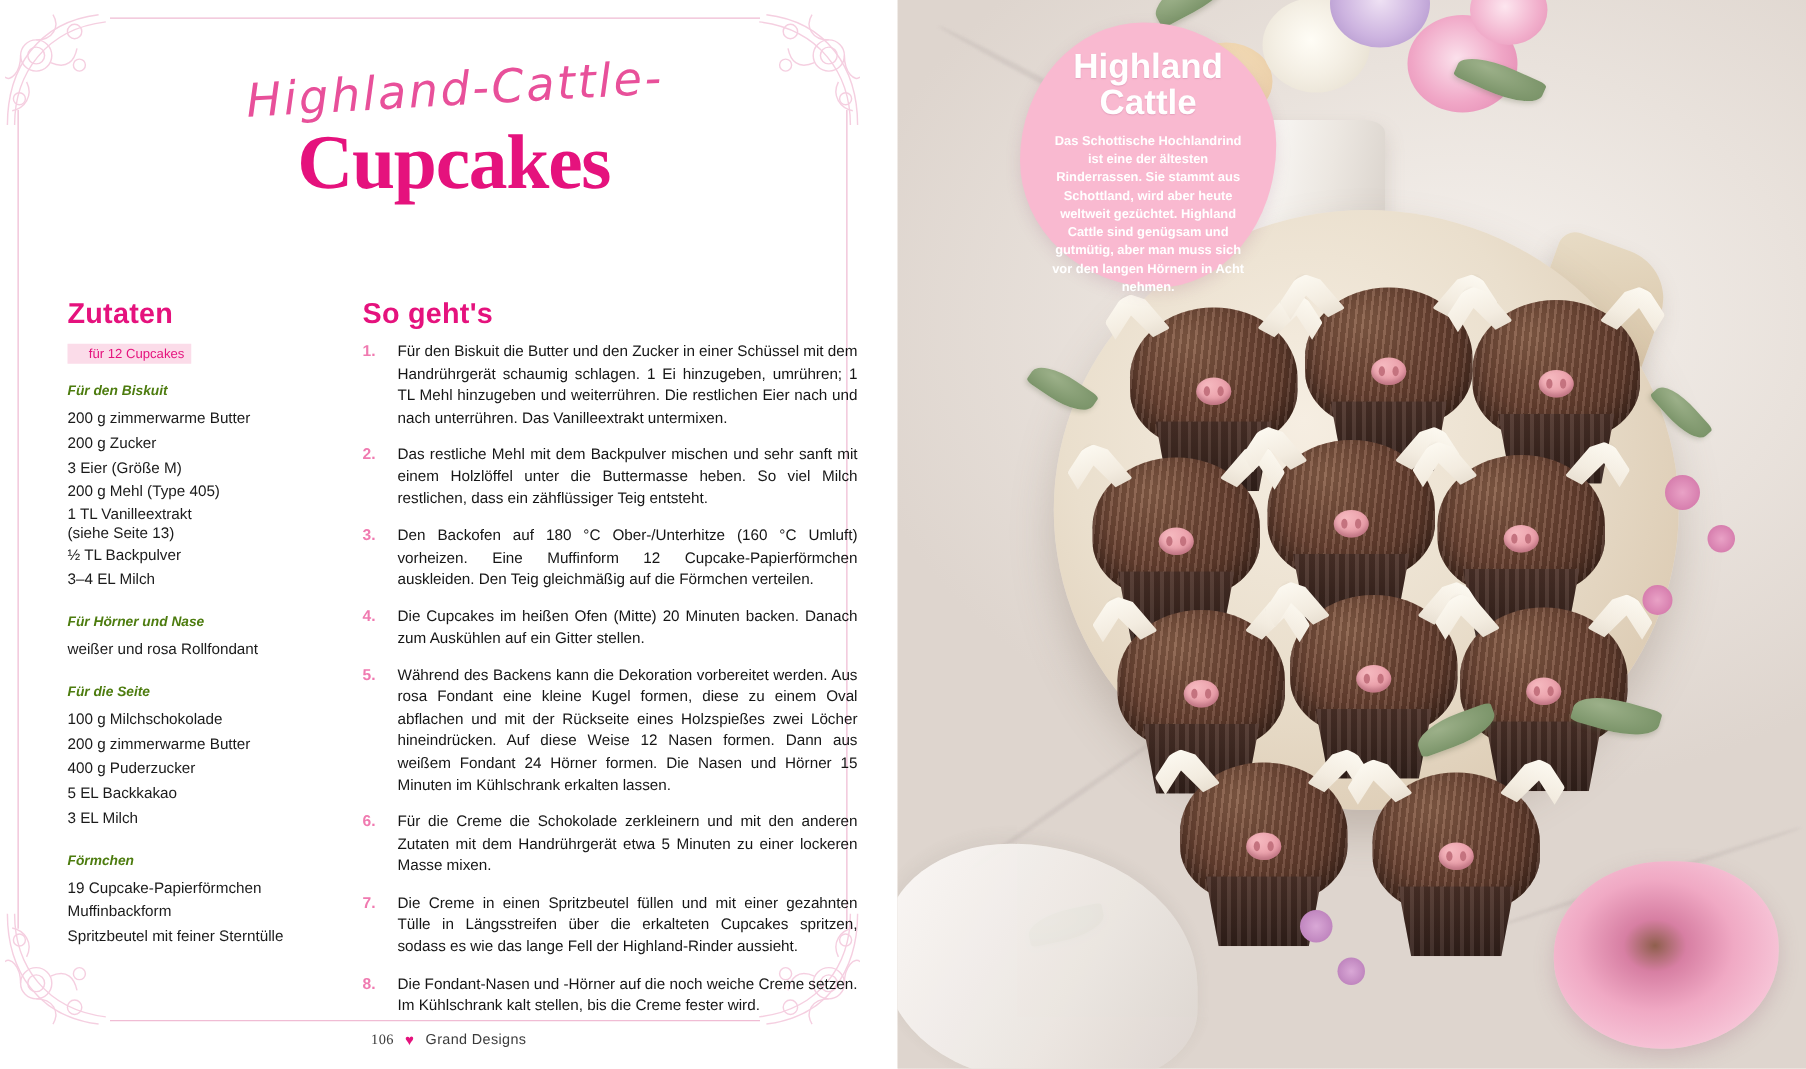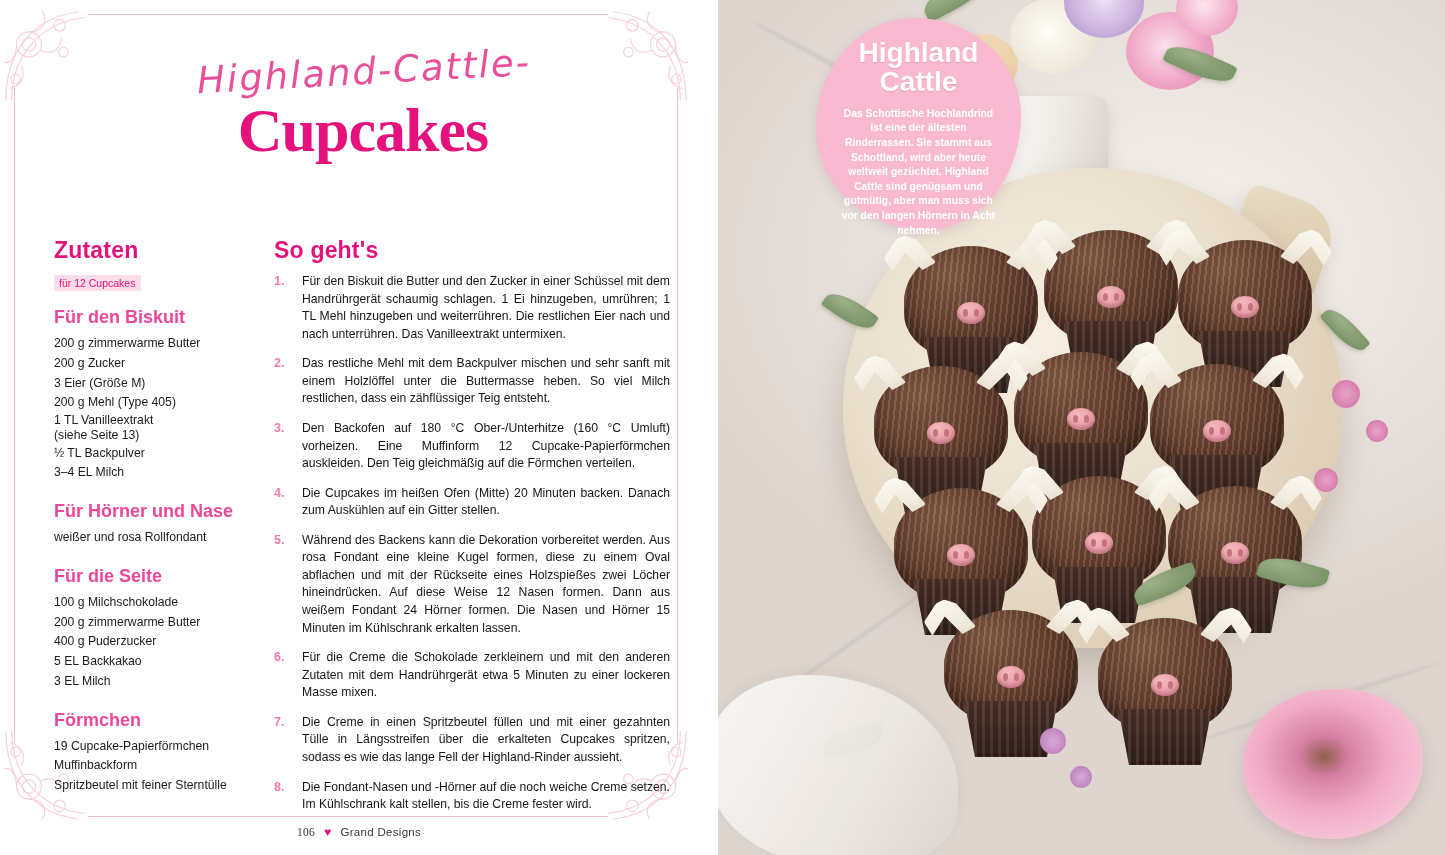--- a/index.html
+++ b/index.html
@@ -80,47 +80,48 @@
     margin-left: 8px;
   }
 
   
   .cols {
     position: absolute;
     top: 237px;
     left: 54px;
     width: 620px;
     display: flex;
-    gap: 0;
+    gap: 16px;
   }
   .col-left { width: 196px; flex: 0 0 196px; }
   .col-right { width: 420px; flex: 0 0 420px; padding-left: 24px;}
 
   h2.sect {
     font-family: "Liberation Sans", sans-serif;
     font-weight: bold;
     font-size: 23px;
     color: #e5127d;
     margin: 0 0 9px 0;
     letter-spacing: 0.2px;
   }
   .badge {
     display: inline-block;
     background: #fbdce9;
     color: #e5127d;
     font-size: 10.5px;
-    padding: 2px 6px 2px 5px;
+    padding: 2px 6px 2px 17px;
     margin-bottom: 16px;
   }
   h3.sub {
     font-family: "Liberation Sans", sans-serif;
     font-weight: bold;
-    font-size: 18px;
-    color: #ec4899;
+    font-size: 11px;
+    color: #4d7c0f;
     margin: 18px 0 6px 0;
+    font-style: italic;
   }
   h3.sub.first { margin-top: 0; }
   .ing {
     font-size: 12.2px;
     color: #1b1b1b;
     line-height: 1.62;
     margin: 0;
   }
   .ing .tight { line-height: 1.25; display:block; }
 

